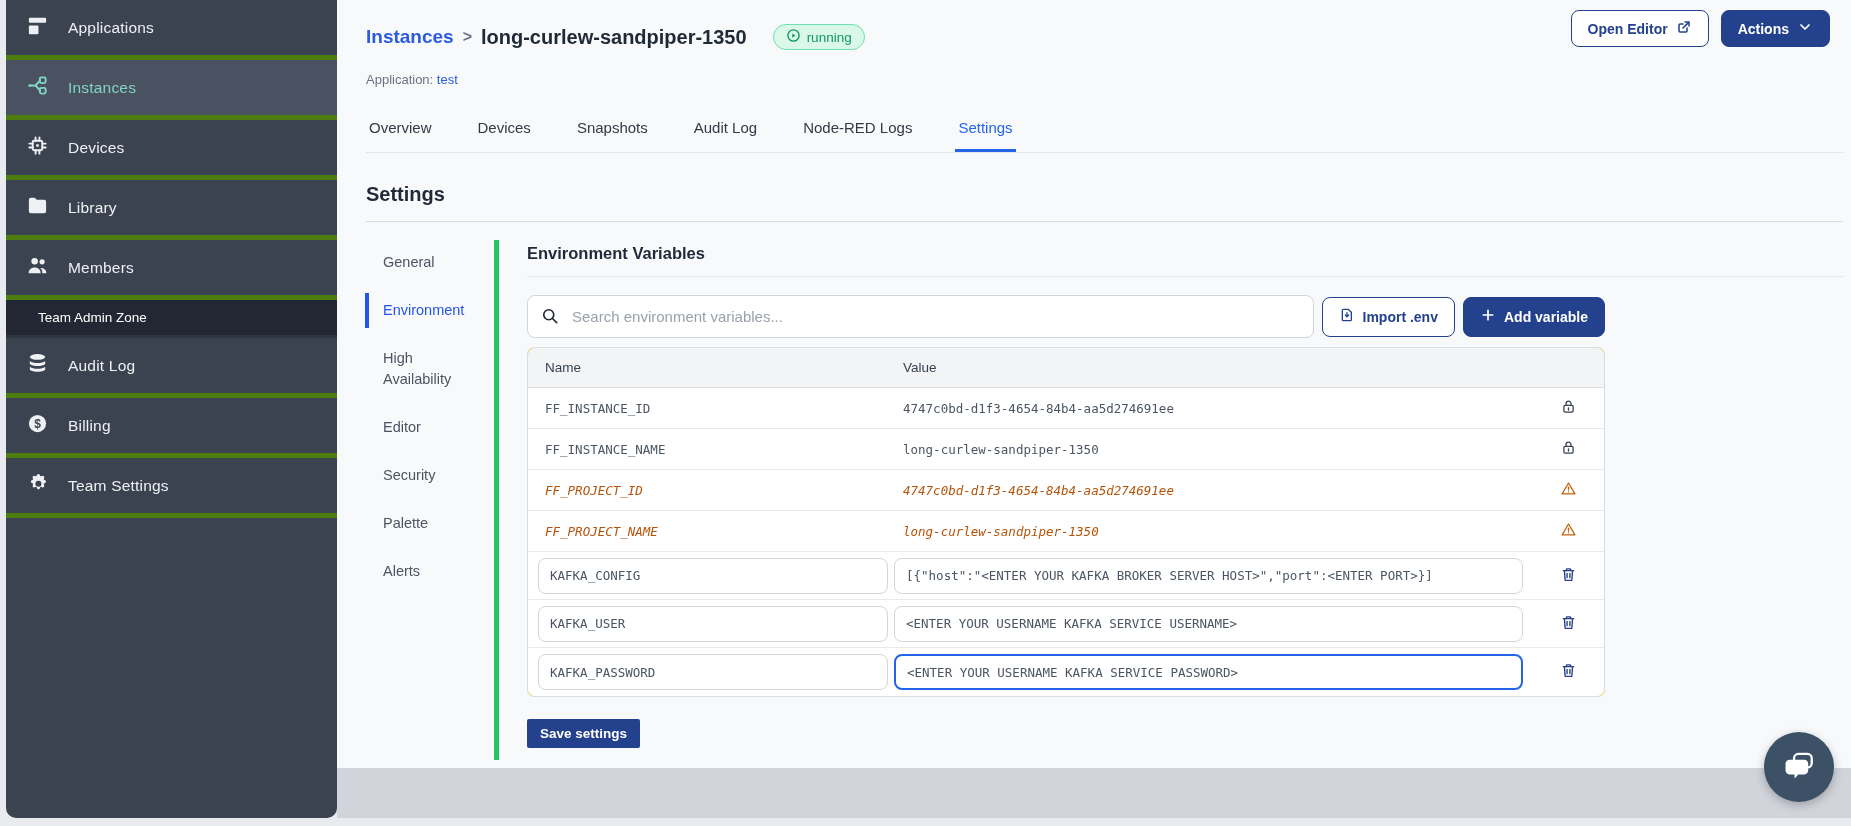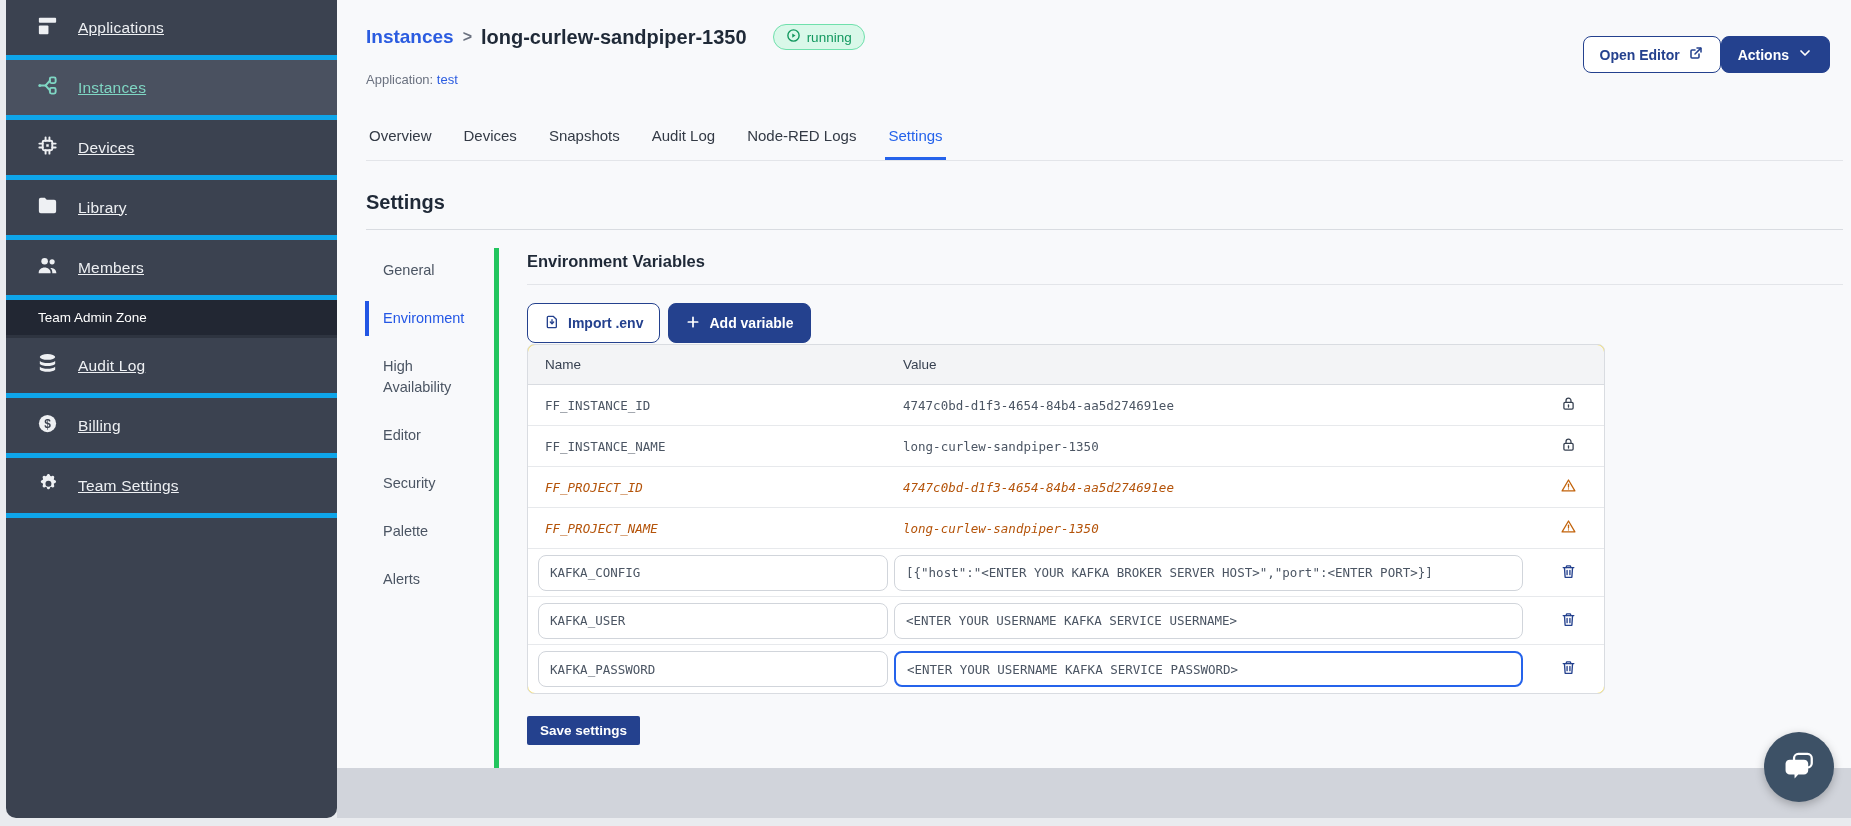--- a/index.html
+++ b/index.html
@@ -2,22 +2,22 @@
 <html><head>
 <meta charset="utf-8">
 <style>
   * { margin:0; padding:0; box-sizing:border-box; }
   html,body { width:1851px; height:826px; overflow:hidden; }
   body { background:#e9ebef; font-family:"Liberation Sans", sans-serif; position:relative; }
 
   
   .sidebar { position:absolute; left:6px; top:0; width:331px; height:818px; background:#3b4250;
              border-bottom-left-radius:10px; border-bottom-right-radius:10px; }
-  .nav-item { height:60px; display:flex; align-items:center; padding-left:30px;
-              border-bottom:5px solid #0ea5e9; color:#eef0f3; cursor:pointer;text-decoration:underline; }
+  .nav-item { height:60px; display:flex; align-items:center; padding-left:20px;
+              border-bottom:5px solid #4d7c0f; color:#eef0f3; cursor:pointer; }
   .nav-item svg { width:23px; height:23px; flex:none; }
   .nav-item .nav-label { margin-left:19px; font-size:15.5px; letter-spacing:.2px; }
   .nav-item.active { background:#4a5160; color:#7fd6c3; }
   .nav-section { height:38px; background:#222733; color:#ffffff; display:flex; align-items:center;
                  padding-left:32px; font-size:13.5px; font-weight:500; border-bottom:3px solid #2e3440; }
 
   
   .main { position:absolute; left:337px; top:0; width:1514px; height:768px; background:#f8f9fb;
           padding:0 8px 0 29px; }
   .gray-strip { position:absolute; left:337px; top:768px; width:1514px; height:50px; background:#d1d4db; }
@@ -26,29 +26,29 @@
   .crumb-row { display:flex; align-items:center; margin-top:24px; }
   .crumb-root { color:#2b5ce0; font-weight:bold; font-size:19px; cursor:pointer; }
   .crumb-sep { color:#6b7280; font-size:16px; font-weight:bold; margin:0 9px; }
   .crumb-name { color:#1f2937; font-weight:bold; font-size:20px; }
   .badge { display:inline-flex; align-items:center; gap:6px; margin-left:26px;
            background:#d9f8e9; border:1px solid #6fe0ac; border-radius:13px; height:26px; padding:0 12px;
            color:#12985f; font-size:13.5px; }
   .badge svg { width:15px; height:15px; }
   .app-line { margin-top:22px; font-size:13px; color:#6b7280; }
   .app-line a { color:#2b5ce0; text-decoration:none; cursor:pointer; }
-  .hdr-buttons { position:absolute; top:36px; right:21px; display:flex; }
+  .hdr-buttons { position:absolute; top:10px; right:21px; display:flex; gap:12px; }
   .btn { display:inline-flex; align-items:center; justify-content:center; gap:8px; border-radius:8px;
          font-size:14px; font-weight:bold; cursor:pointer; height:37px; padding:0 16px; border:1px solid #24418e; }
   .btn.outline { background:#ffffff; color:#24418e; }
   .btn.solid { background:#24418e; color:#ffffff; }
   .btn svg { width:16px; height:16px; }
 
   
-  .tabs { display:flex; gap:26px; margin-top:34px; border-bottom:1px solid #e3e5e9; }
+  .tabs { display:flex; gap:40px; margin-top:26px; border-bottom:1px solid #e3e5e9; }
   .tab { font-size:15px; color:#333a45; padding:6px 3px 13px 3px; cursor:pointer; border-bottom:3px solid transparent; }
   .tab.active { color:#2563eb; border-bottom-color:#2563eb; }
 
   
   .settings-title { margin-top:30px; font-size:20px; font-weight:bold; color:#1f2937; }
   .settings-hr { border:none; border-top:1px solid #d9dce1; margin-top:15px; }
   .settings-cols { display:flex; margin-top:18px; }
   .settings-nav { width:133px; flex:none; border-right:5px solid #22c55e; padding-top:12px; min-height:520px; }
   .snav-item { position:relative; padding:0 10px 0 17px; margin-bottom:27px; font-size:14.5px; color:#4b5563;
                line-height:21px; cursor:pointer; }
@@ -61,21 +61,21 @@
   .toolbar { display:flex; align-items:center; gap:8px; margin-top:18px; width:1078px; }
   .search-wrap { position:relative; flex:1; }
   .search-wrap svg { position:absolute; left:13px; top:11px; width:20px; height:20px; }
   .search-input { width:100%; height:43px; border:1px solid #d1d5db; border-radius:8px; background:#fff;
                   padding:0 14px 0 44px; font-size:15px; color:#374151; outline:none;
                   font-family:"Liberation Sans", sans-serif; }
   .search-input::placeholder { color:#9aa1ac; }
   .toolbar .btn { height:40px; }
 
   
-  .env-table { width:1078px; margin-top:1px; border:1px solid #d9dce1; border-radius:7px; background:#fde047; }
+  .env-table { width:1078px; margin-top:9px; border:1px solid #d9dce1; border-radius:7px; background:#fde047; }
   .t-head { display:flex; height:40px; align-items:center; background:#f3f4f6; border-bottom:1px solid #d9dce1;
             border-radius:7px 7px 0 0; color:#374151; font-size:13.5px; font-weight:500; }
   .t-row { display:flex; align-items:center; border-bottom:1px solid #e7e9ec; background:#fff; }
   .t-row:last-child { border-bottom:none; border-radius:0 0 7px 7px; }
   .c-name { width:375px; flex:none; padding-left:17px; }
   .c-val  { flex:1; }
   .c-icon { width:72px; flex:none; display:flex; justify-content:center; }
   .c-icon svg { width:17px; height:17px; }
   .row-static { height:41px; font-family:"DejaVu Sans Mono", monospace; font-size:12.5px; color:#4b5563; }
   .row-static.warn { color:#b45309; font-style:italic; }
@@ -247,20 +247,29 @@
       <div class="snav-item">Editor</div>
       <div class="snav-item">Security</div>
       <div class="snav-item">Palette</div>
       <div class="snav-item">Alerts</div>
     </div>
 
     <section class="panel">
       <div class="panel-title">Environment Variables</div>
 
       <div class="toolbar">
+        <div class="search-wrap">
+          <span>
+            <svg viewBox="0 0 24 24" fill="none" stroke="#1f2937" stroke-width="2" stroke-linecap="round">
+                <circle cx="10.5" cy="10.5" r="6"></circle>
+                <path d="M15 15l5 5"></path>
+              </svg>
+          </span>
+          <input class="search-input" type="text" placeholder="Search environment variables..." style="">
+        </div>
         <button class="btn outline">
           <span>
             <svg viewBox="0 0 24 24" fill="none" stroke="#24418e" stroke-width="2" stroke-linecap="round" stroke-linejoin="round">
                 <path d="M6.5 3.5h7.2L18.5 8v11A1.5 1.5 0 0117 20.5H6.5A1.5 1.5 0 015 19V5a1.5 1.5 0 011.5-1.5z"></path>
                 <path d="M12 8.5v6"></path>
                 <path d="M9.5 12l2.5 2.5L14.5 12"></path>
               </svg>
           </span>
           <span>Import .env</span>
         </button>

